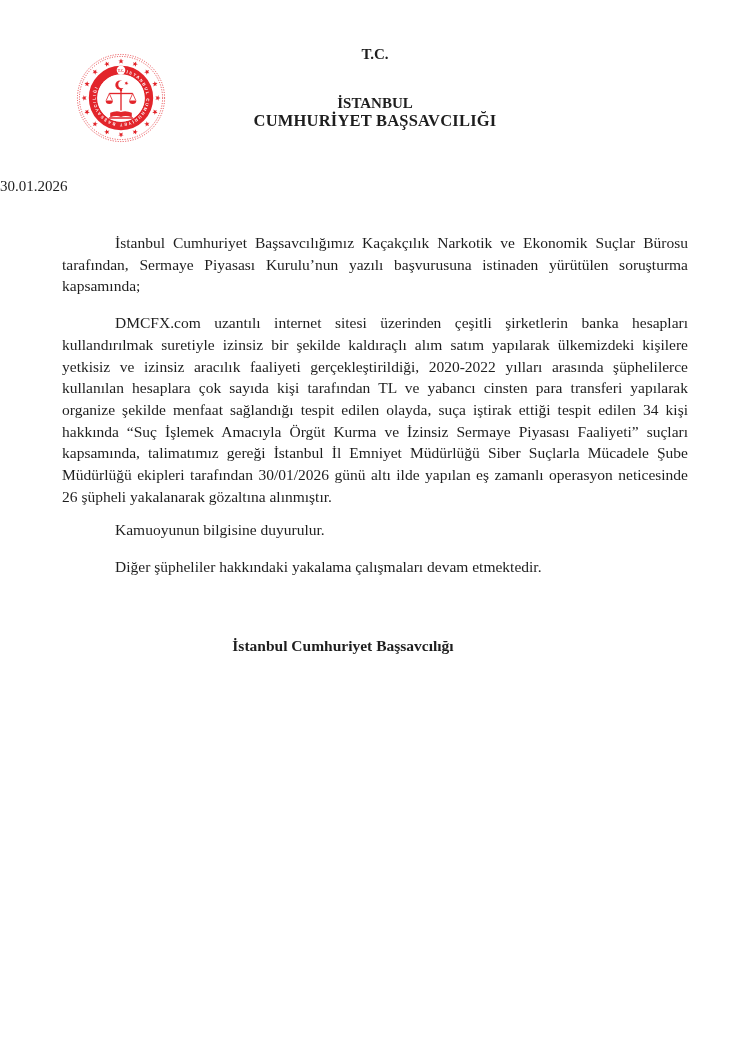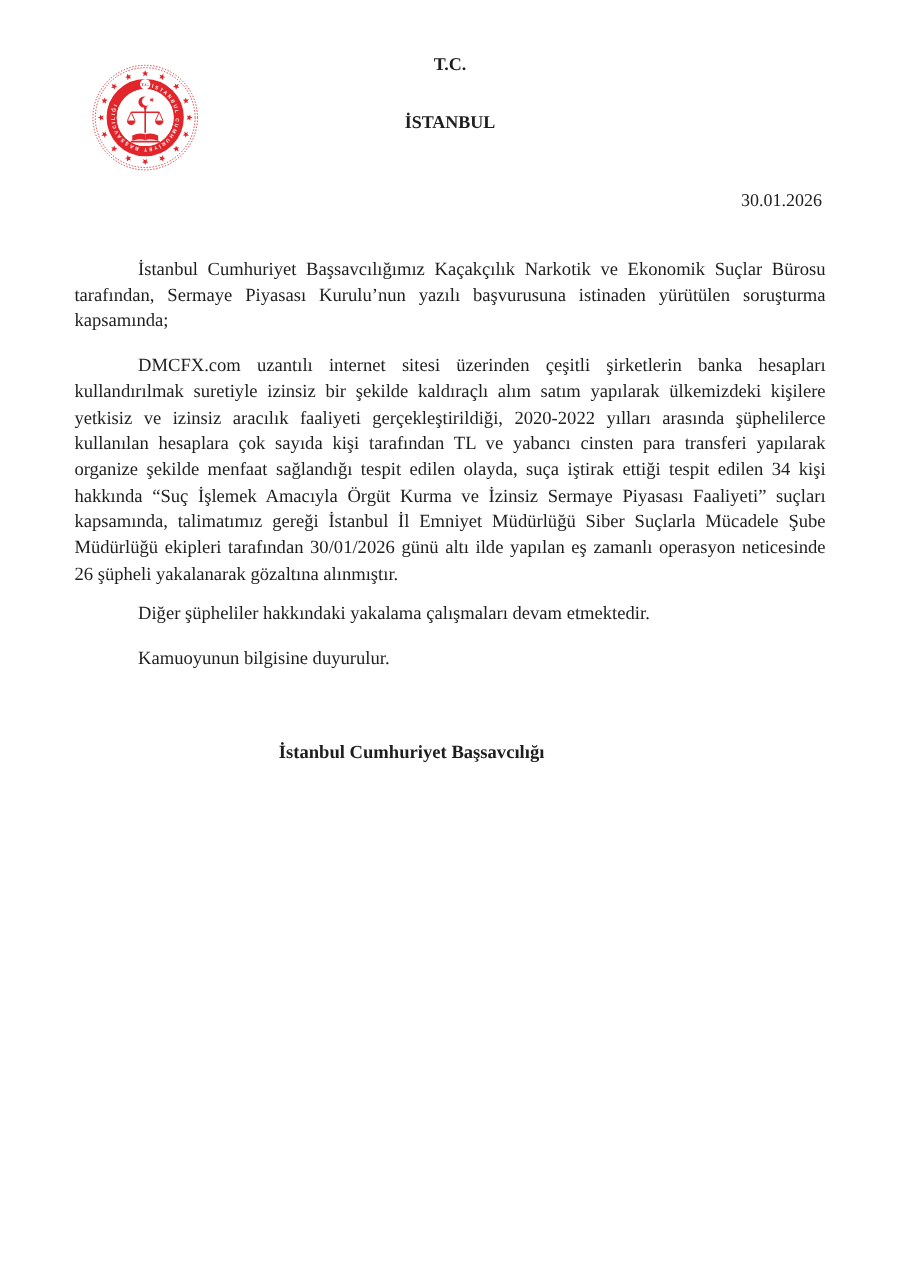--- a/index.html
+++ b/index.html
@@ -27,21 +27,21 @@
     text-align: center;
     padding-top: 46px;
   }
   .h-tc     { font-weight: bold; font-size: 15px;   line-height: 17px; }
   .h-city   { font-weight: bold; font-size: 15px;   line-height: 18px; margin-top: 31px; }
   .h-office { font-weight: bold; font-size: 16.5px; line-height: 18px; letter-spacing: 0.2px; }
   .h-bureau { font-size: 15px; line-height: 18px; }
   .date-row {
     margin-top: 47px;
     padding-right: 65px;
-    text-align: right;
+    text-align: left;
     font-size: 15px;
     line-height: 19px;
   }
   .doc-title {
     margin-top: 37px;
     text-align: center;
     font-weight: bold;
     font-size: 15.5px;
     line-height: 19px;
     letter-spacing: 0.3px;
@@ -129,27 +129,28 @@
     <g fill="#e2252b">
       <path d="M38 66.5 Q44.5 63.5 50 65.5 L50 71 Q44.5 69 38 71.5 Z"></path>
       <path d="M62 66.5 Q55.5 63.5 50 65.5 L50 71 Q55.5 69 62 71.5 Z"></path>
       <rect x="36.5" y="71.5" width="27" height="1.6" rx="0.8"></rect>
     </g>
   </svg>
 
   <div class="header-text">
     <div class="h-tc">T.C.</div>
     <div class="h-city">İSTANBUL</div>
+    <div class="h-office">CUMHURİYET BAŞSAVCILIĞI</div>
   </div>
 
   <div class="date-row">30.01.2026</div>
 
 
   <div class="body-text">
     <p class="first">İstanbul Cumhuriyet Başsavcılığımız Kaçakçılık Narkotik ve Ekonomik Suçlar Bürosu tarafından, Sermaye Piyasası Kurulu’nun yazılı başvurusuna istinaden yürütülen soruşturma kapsamında;</p>
     <p class="p2">DMCFX.com uzantılı internet sitesi üzerinden çeşitli şirketlerin banka hesapları kullandırılmak suretiyle izinsiz bir şekilde kaldıraçlı alım satım yapılarak ülkemizdeki kişilere yetkisiz ve izinsiz aracılık faaliyeti gerçekleştirildiği, 2020-2022 yılları arasında şüphelilerce kullanılan hesaplara çok sayıda kişi tarafından TL ve yabancı cinsten para transferi yapılarak organize şekilde menfaat sağlandığı tespit edilen olayda, suça iştirak ettiği tespit edilen 34 kişi hakkında “Suç İşlemek Amacıyla Örgüt Kurma ve İzinsiz Sermaye Piyasası Faaliyeti” suçları kapsamında, talimatımız gereği İstanbul İl Emniyet Müdürlüğü Siber Suçlarla Mücadele Şube Müdürlüğü ekipleri tarafından 30/01/2026 günü altı ilde yapılan eş zamanlı operasyon neticesinde 26 şüpheli yakalanarak gözaltına alınmıştır.</p>
+    <p>Kamuoyunun bilgisine duyurulur.</p>
     <p>Diğer şüpheliler hakkındaki yakalama çalışmaları devam etmektedir.</p>
-    <p>Kamuoyunun bilgisine duyurulur.</p>
   </div>
 
   <div class="signature">İstanbul Cumhuriyet Başsavcılığı</div>
 
 </div>
 
 </body></html>

